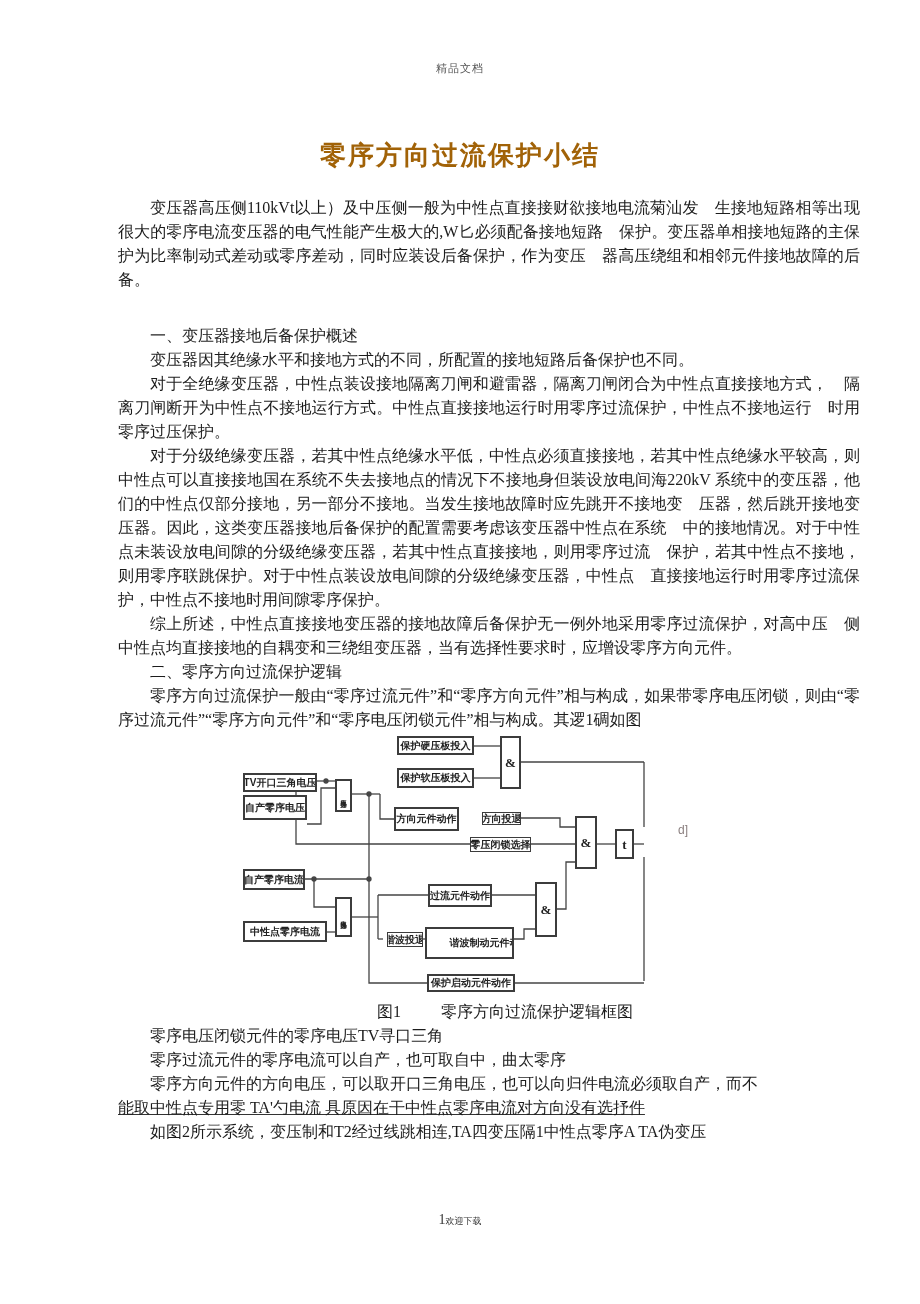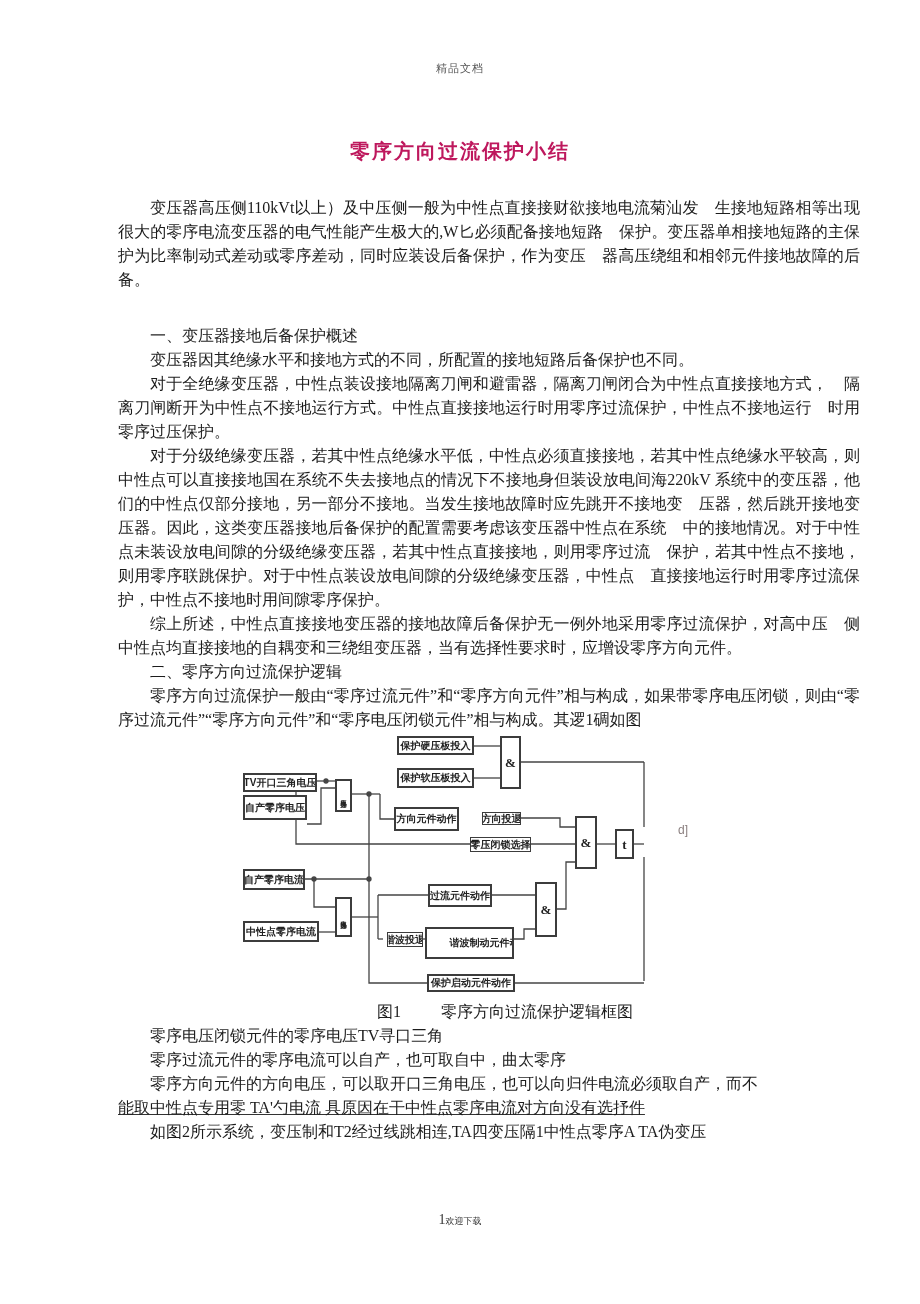--- a/index.html
+++ b/index.html
@@ -3,21 +3,21 @@
 <meta charset="utf-8">
 <style>
   html,body{margin:0;padding:0;background:#fff;}
   .page{
     position:relative;width:920px;height:1304px;background:#ffffff;
     font-family:"Liberation Serif", serif;color:#1c1c1c;overflow:hidden;
   }
   .watermark{position:absolute;top:61px;left:0;width:100%;text-align:center;
     font-size:11px;color:#555;letter-spacing:1px;}
   .doc-title{position:absolute;top:138px;left:0;width:100%;text-align:center;
-    font-size:20px;font-weight:bold;letter-spacing:2px;color:#be185d;}
+    font-size:26px;font-weight:bold;letter-spacing:2px;color:#a16207;}
   .content{position:absolute;top:196px;left:118px;width:742px;
     font-size:16px;line-height:24px;text-align:justify;}
   .content p{margin:0;text-indent:2em;}
   .content p.underlined{text-indent:0;text-decoration:underline;text-decoration-color:#333;}
   .content .sec-heading{margin:0;text-indent:2em;}
   .content .sec-heading.gap{margin-top:32px;}
   
   .diagram{position:relative;width:742px;height:268px;margin:0;}
   .diagram .dbox{position:absolute;box-sizing:border-box;border:2px solid #3c3c3c;
     background:#fff;display:flex;align-items:center;justify-content:center;
@@ -101,21 +101,21 @@
 
       <div class="dbox" style="left:276px;top:75px;width:65px;height:24px;">方向元件动作</div>
       <div class="dbox thin" style="left:364px;top:80px;width:39px;height:13px;">方向投退</div>
       <div class="dbox thin" style="left:352px;top:105px;width:61px;height:15px;">零压闭锁选择</div>
 
       <div class="dbox gate" style="left:457px;top:84px;width:22px;height:53px;">&amp;</div>
       <div class="dbox gate" style="left:497px;top:97px;width:19px;height:30px;">t</div>
 
       <div class="dbox" style="left:125px;top:137px;width:62px;height:21px;">自产零序电流</div>
       <div class="dbox vtext" style="left:217px;top:165px;width:17px;height:40px;">电流选择</div>
-      <div class="dbox" style="left:125px;top:189px;width:76px;height:21px;">中性点零序电流</div>
+      <div class="dbox" style="left:125px;top:189px;width:84px;height:21px;">中性点零序电流</div>
 
       <div class="dbox" style="left:310px;top:152px;width:64px;height:23px;">过流元件动作</div>
       <div class="dbox thin" style="left:269px;top:200px;width:36px;height:15px;">谐波投退</div>
       <div class="dbox" style="left:307px;top:195px;width:89px;height:32px;padding-left:40px;">谐波制动元件动作</div>
       <div class="dbox gate" style="left:417px;top:150px;width:22px;height:55px;">&amp;</div>
 
       <div class="dbox" style="left:309px;top:242px;width:88px;height:18px;">保护启动元件动作</div>
 
       <div class="stray">d]</div>
     </div>

